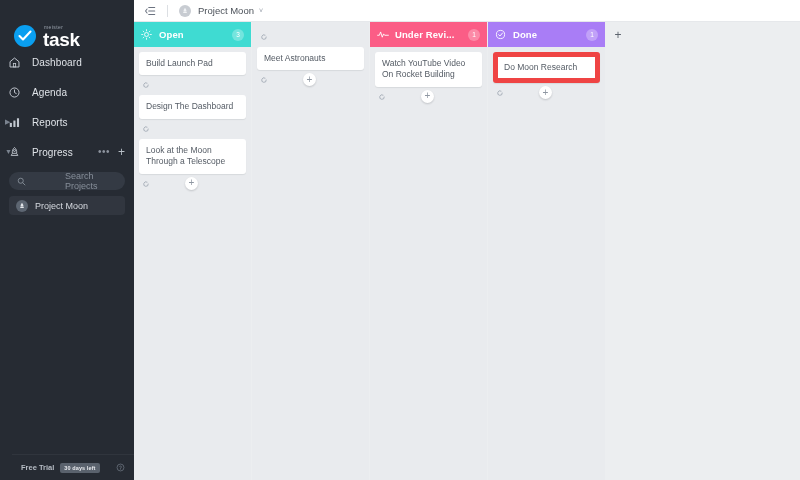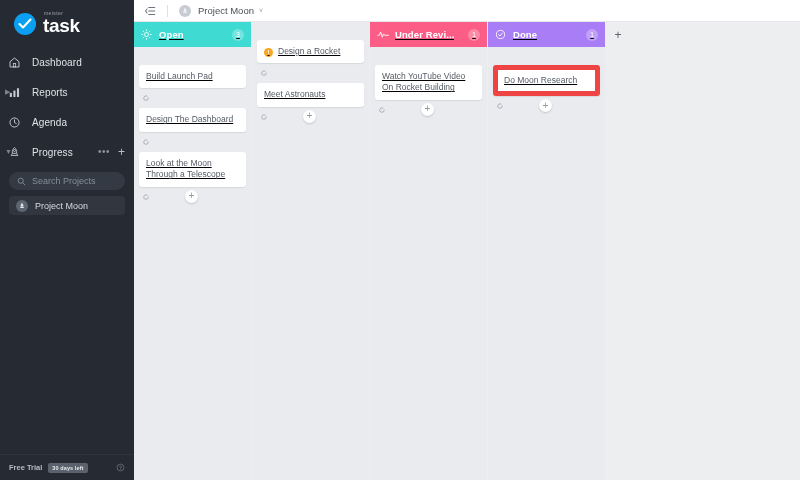--- a/index.html
+++ b/index.html
@@ -12,22 +12,22 @@
   .app { display: flex; width: 800px; height: 480px; }
 
   
   .sidebar {
     width: 134px; height: 480px;
     background: #262b33;
     display: flex; flex-direction: column;
     position: relative; flex: 0 0 134px;
   }
   .logo-row {
-    display: flex; align-items: center;
-    padding: 7px 0 0 14px; height: 40px;
+    display: flex; 
+    padding: 25px 0 0 14px; height: 40px;
   }
   .logo-mark {
     width: 22px; height: 22px; border-radius: 50%;
     background: #0a9ff0; position: relative; flex: 0 0 22px;
   }
   .logo-mark svg { position: absolute; left: 4px; top: 5px; }
   .logo-text { margin-left: 7px; line-height: 1; }
   .logo-sup {
     display: block; font-size: 5px; color: #9aa2ad;
     letter-spacing: .4px; margin-bottom: 1px; margin-left: 1px;
@@ -59,39 +59,39 @@
   .nav-actions {
     position: absolute; right: 9px; top: 4px;
     display: flex; align-items: center; gap: 8px;
   }
   .dots { color: #8d949e; font-size: 10px; letter-spacing: .5px; line-height: 1; }
   .plus-sm { color: #b9bfc7; font-size: 12px; line-height: 1; }
 
   .search-box {
     margin: 2px 9px 0 9px; height: 18px;
     background: #343a44; border-radius: 9px;
-    display: flex; align-items: center; padding: 0 8px;
+    display: flex; align-items: center; padding: 0 8px; gap: 33px;
   }
   .search-box .s-ico { color: #868e99; display: flex; }
   .search-box .s-txt { margin-left: 6px; font-size: 9px; color: #868e99; }
 
   .project-item {
     margin: 6px 9px 0 9px; height: 19px;
     background: #31363f; border-radius: 4px;
     display: flex; align-items: center; padding: 0 7px;
   }
   .project-av {
     width: 12px; height: 12px; border-radius: 50%;
     background: #5d6672; flex: 0 0 12px;
     display: flex; align-items: center; justify-content: center;
   }
   .project-name { margin-left: 7px; font-size: 9px; color: #d6dae0; }
 
   .sidebar-footer {
-    position: absolute; bottom: 0; left: 0; right: 0;
+    position: absolute; bottom: 0; left: 12px; right: 0;
     height: 26px; display: flex; align-items: center;
     padding: 0 9px; border-top: 1px solid #30353d;
   }
   .trial-label { font-size: 7.5px; color: #b6bcc4; font-weight: bold; }
   .trial-badge {
     margin-left: 6px; background: #5a626d; color: #e8eaee;
     font-size: 5.5px; padding: 2px 4px; border-radius: 2px;
     font-weight: bold; letter-spacing: .1px;
   }
   .help-ico { margin-left: auto; color: #6c7480; display: flex; }
@@ -114,39 +114,39 @@
   .tb-caret { margin-left: 5px; font-size: 7px; color: #9aa1ab; }
 
   
   .board {
     flex: 1; display: flex; align-items: flex-start;
     padding: 0; overflow: hidden; background: #eceef0;
   }
   .column {
     width: 117px; flex: 0 0 117px;
     height: 458px; display: flex; flex-direction: column;
-    background: #e9ebee; margin-right: 1px; text-decoration: underline;
+    background: #e9ebee; margin-right: 1px;
   }
   .col-head {
     height: 25px; display: flex; align-items: center;
     padding: 0 7px; color: #ffffff; flex: 0 0 25px;
   }
   .col-ico { display: flex; align-items: center; width: 12px; flex: 0 0 12px; }
   .col-title {
     margin-left: 6px; font-size: 9.5px; font-weight: bold;
     white-space: nowrap; overflow: hidden; text-overflow: clip;
     letter-spacing: .1px;
   }
   .col-count {
     margin-left: auto; min-width: 12px; height: 12px;
     border-radius: 6px; background: rgba(255,255,255,.28);
     font-size: 6.5px; display: flex; align-items: center;
     justify-content: center; padding: 0 4px; color: #ffffff;
   }
-  .col-body { flex: 1; padding: 18px 5px 0 5px; }
+  .col-body { flex: 1; padding: 5px 5px 0 5px; }
 
   .card {
     background: #ffffff; border-radius: 3px;
     padding: 6px 7px; font-size: 8.5px; color: #545b64;
     line-height: 1.35; box-shadow: 0 1px 1px rgba(16,22,30,.08);
     min-height: 22px; display: flex; align-items: center;
   }
   .card.selected { border: 5px solid #ef4444; padding: 5px 6px; }
   .prio {
     width: 9px; height: 9px; border-radius: 50%;
@@ -197,39 +197,39 @@
         <span class="nav-icon">
           <svg width="13" height="13" viewBox="0 0 16 16">
               <path d="M2.5 7 L8 2.5 L13.5 7 V13.5 H2.5 Z" fill="none" stroke="currentColor" stroke-width="1.2" stroke-linejoin="round"></path>
               <rect x="6.6" y="9.2" width="2.8" height="4.3" fill="none" stroke="currentColor" stroke-width="1"></rect>
             </svg>
         </span>
         <span class="nav-label">Dashboard</span>
       </div>
 
       <div class="nav-item">
+        <span class="nav-icon">
+          <svg width="13" height="13" viewBox="0 0 16 16">
+              <circle cx="8" cy="8" r="5.6" fill="none" stroke="currentColor" stroke-width="1.2"></circle>
+              <path d="M8 4.8 V8 L10.2 9.3" fill="none" stroke="currentColor" stroke-width="1.2" stroke-linecap="round"></path>
+            </svg>
+        </span>
+        <span class="nav-label">Agenda</span>
+      </div>
+
+      <div class="nav-item">
         <span class="nav-caret">▶</span>
         <span class="nav-icon">
           <svg width="13" height="13" viewBox="0 0 16 16">
               <rect x="2.2" y="8.5" width="2.6" height="5" fill="currentColor"></rect>
               <rect x="6.6" y="5.6" width="2.6" height="7.9" fill="currentColor"></rect>
               <rect x="11" y="2.8" width="2.6" height="10.7" fill="currentColor"></rect>
             </svg>
         </span>
         <span class="nav-label">Reports</span>
-      </div>
-
-      <div class="nav-item">
-        <span class="nav-icon">
-          <svg width="13" height="13" viewBox="0 0 16 16">
-              <circle cx="8" cy="8" r="5.6" fill="none" stroke="currentColor" stroke-width="1.2"></circle>
-              <path d="M8 4.8 V8 L10.2 9.3" fill="none" stroke="currentColor" stroke-width="1.2" stroke-linecap="round"></path>
-            </svg>
-        </span>
-        <span class="nav-label">Agenda</span>
       </div>
 
       <div class="nav-item">
         <span class="nav-caret">▼</span>
         <span class="nav-icon">
           <svg width="13" height="13" viewBox="0 0 16 16">
               <path d="M8 1.8 C10.2 3.6 10.9 6.2 10.7 9 H5.3 C5.1 6.2 5.8 3.6 8 1.8 Z" fill="none" stroke="currentColor" stroke-width="1.1"></path>
               <circle cx="8" cy="5.6" r="1.2" fill="none" stroke="currentColor" stroke-width="1"></circle>
               <path d="M5.3 9.3 L3.9 11.6 H12.1 L10.7 9.3" fill="none" stroke="currentColor" stroke-width="1.1" stroke-linejoin="round"></path>
             </svg>
@@ -339,24 +339,20 @@
                   <path d="M9.4 6 A3.4 3.4 0 1 1 7.6 3.1" fill="none" stroke="currentColor" stroke-width="1.2" stroke-linecap="round"></path>
                 </svg>
             </span>
             <span class="add-btn">+</span>
           </div>
         </div>
       </section>
 
       <section class="column">
         <div class="col-body">
-          <div class="card">
-            <span class="prio">!</span>
-            <span>Design a Rocket</span>
-          </div>
           <div class="card-foot">
             <span class="sync-ico">
               <svg width="8" height="8" viewBox="0 0 12 12">
                   <path d="M9.4 6 A3.4 3.4 0 1 1 7.6 3.1" fill="none" stroke="currentColor" stroke-width="1.2" stroke-linecap="round"></path>
                 </svg>
             </span>
           </div>
           <div class="card">
             <span>Meet Astronauts</span>
           </div>

